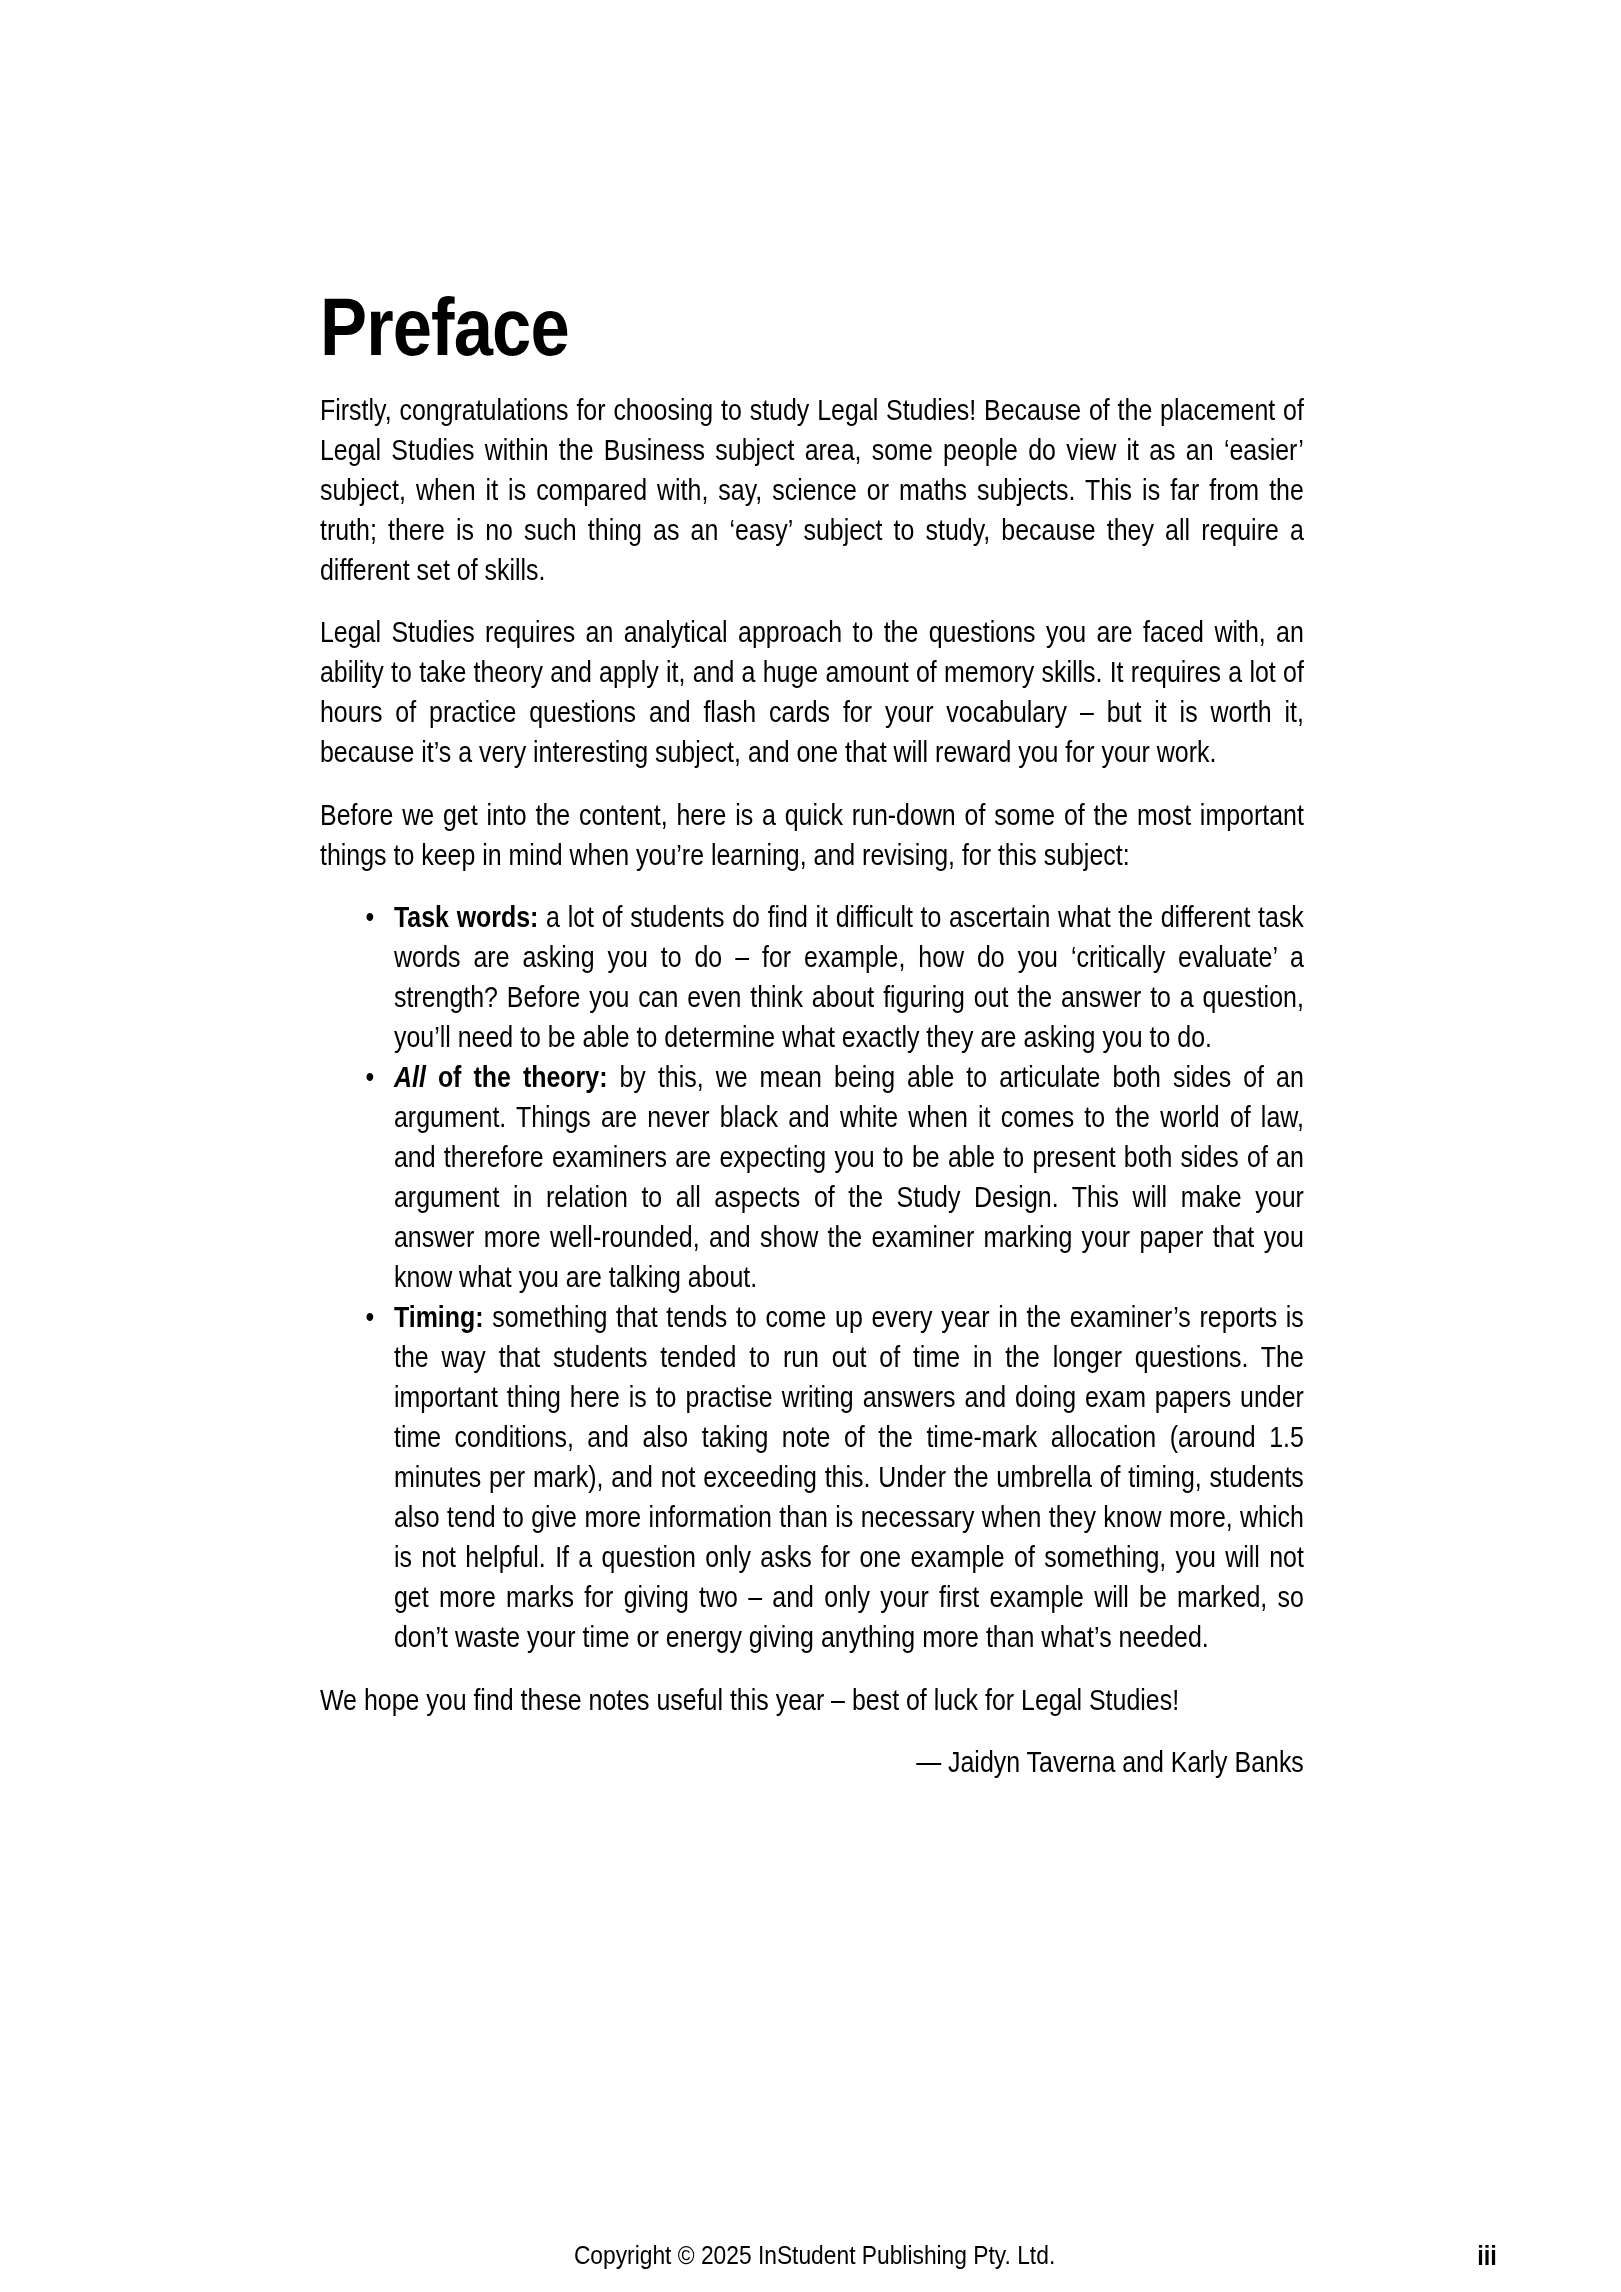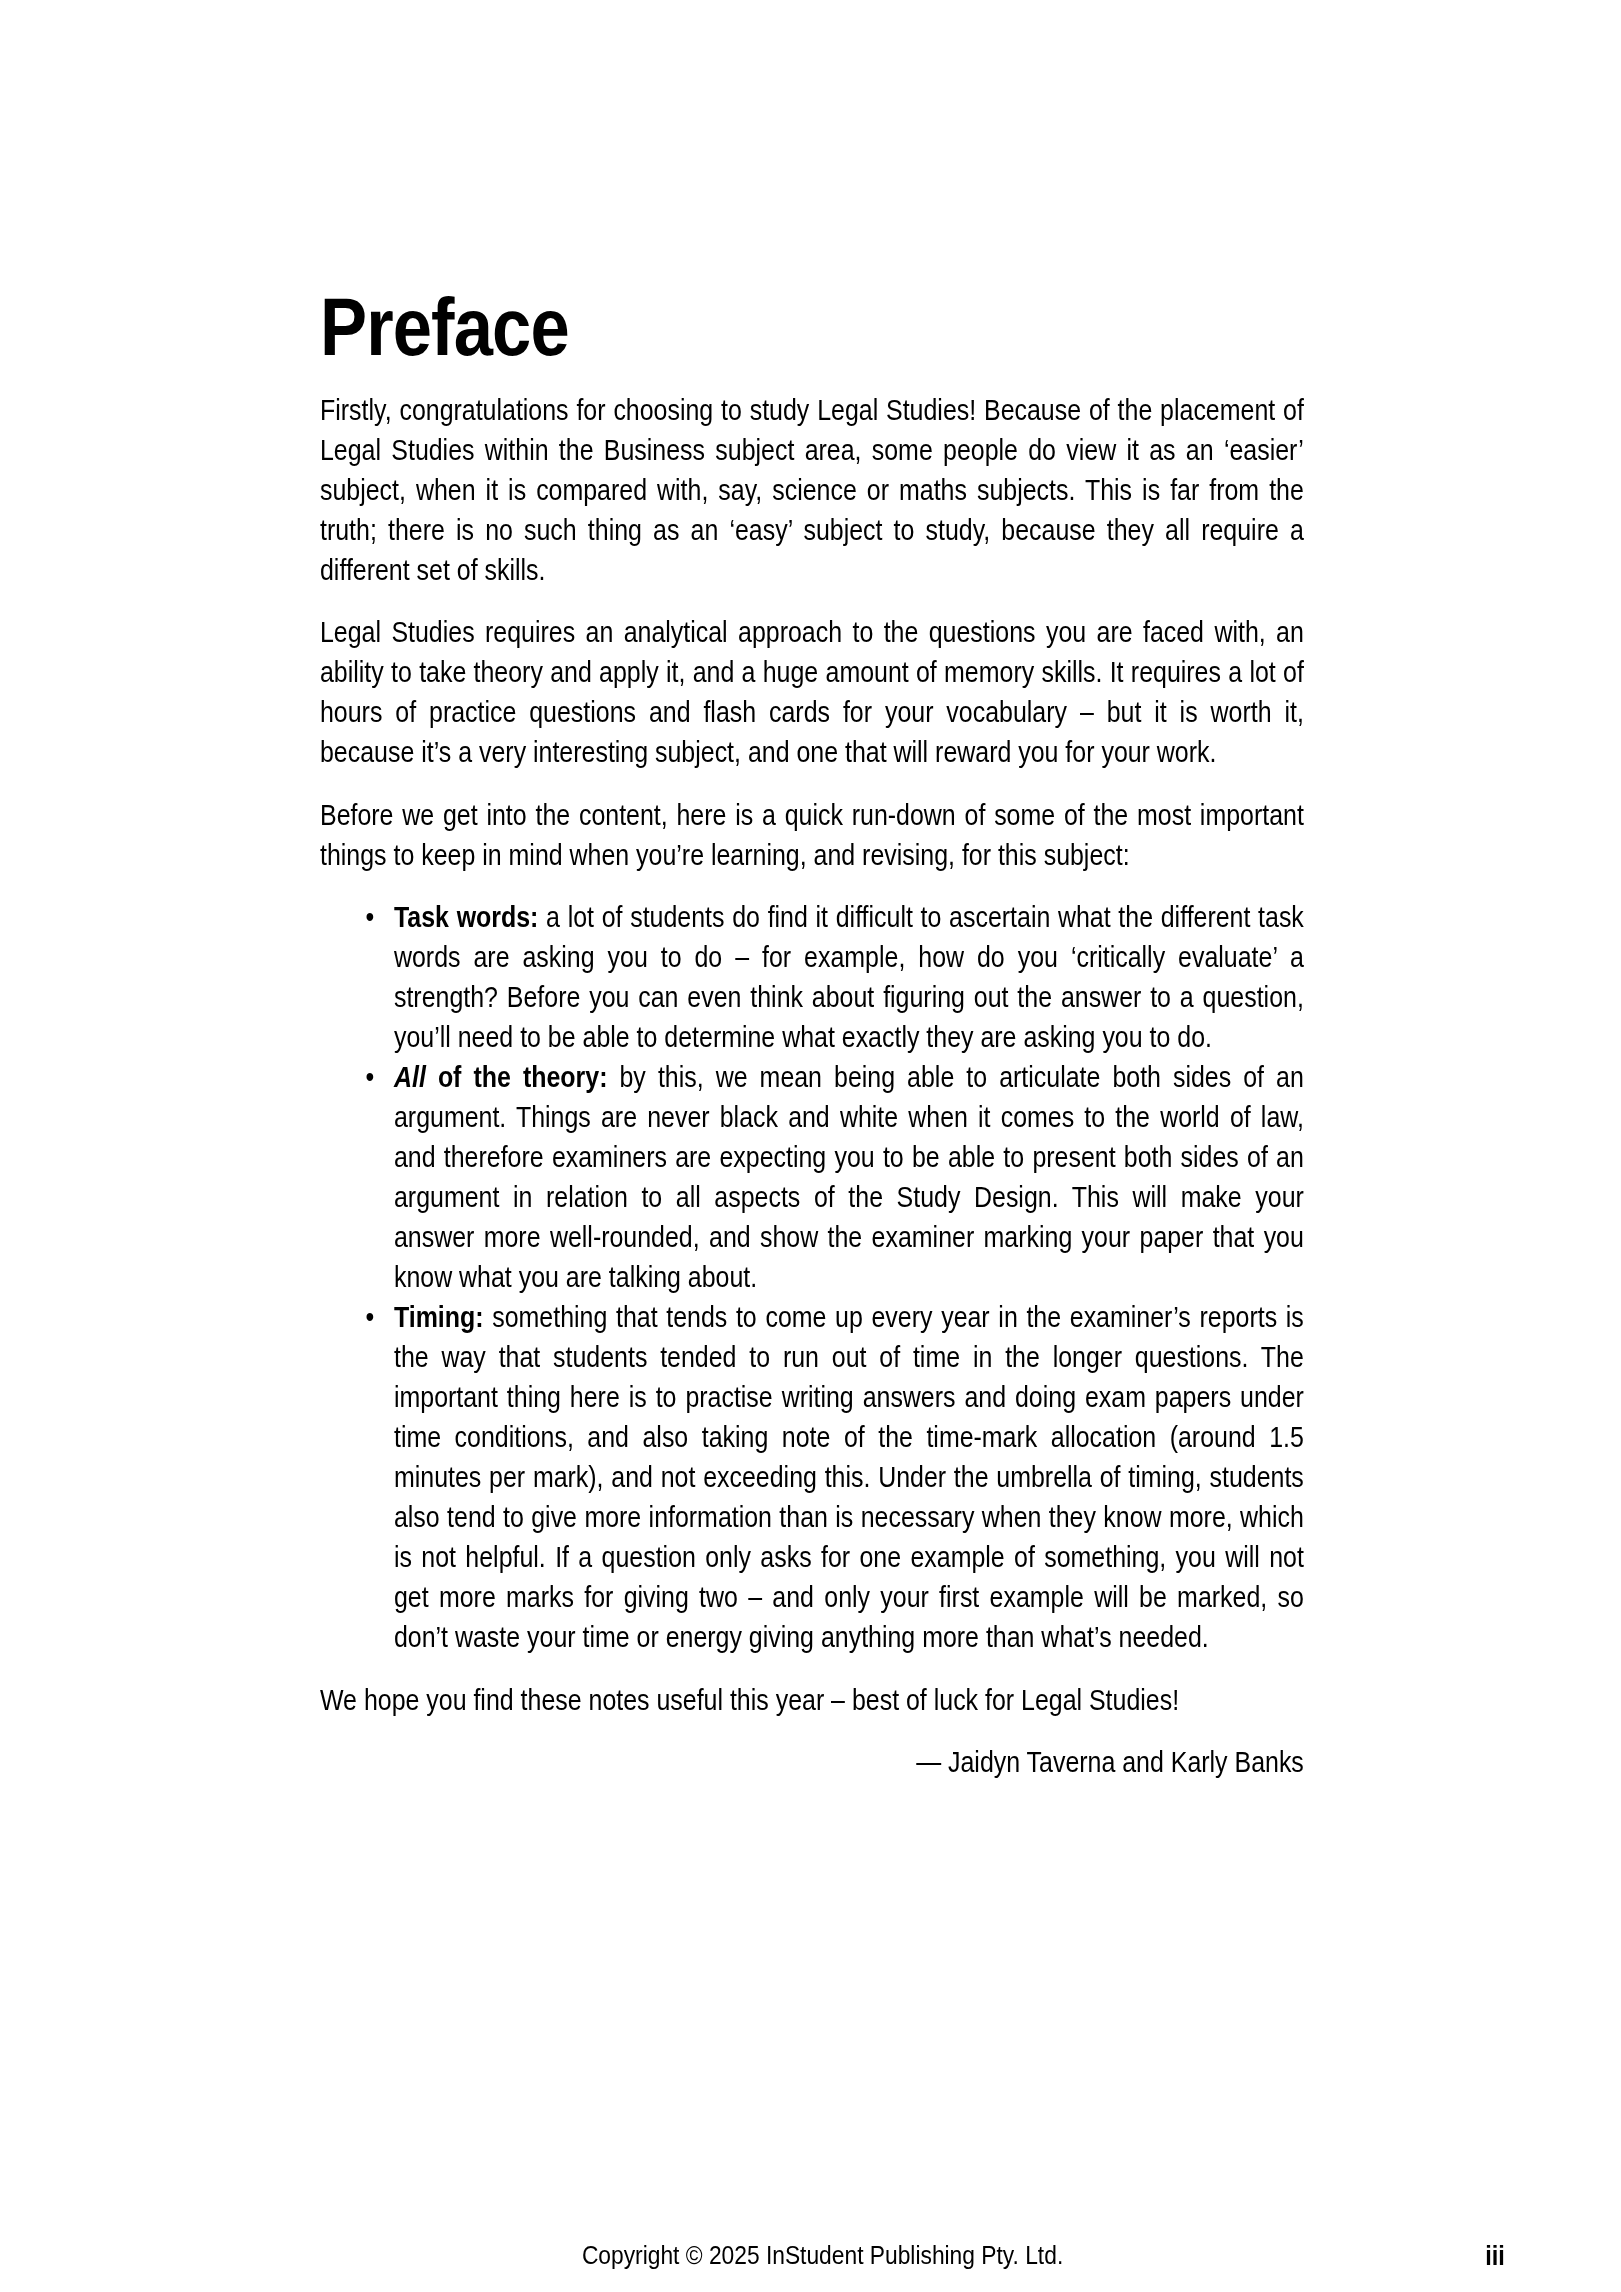--- a/index.html
+++ b/index.html
@@ -54,21 +54,21 @@
   }
   .li-em { font-weight: bold; font-style: italic; }
   ul.points li strong { font-weight: bold; }
   p.closing { margin-bottom: 22.5px; }
   p.signature {
     text-align: right;
     margin: 0;
   }
   .footer {
     position: absolute;
-    left: 12px;
+    left: 4px;
     top: 2241px;
     width: 1571px;
     height: 43px;
   }
   .footer-inner {
     position: relative;
     width: 1885px;
     transform: scaleX(0.86);
     transform-origin: 0 0;
     text-align: center;

